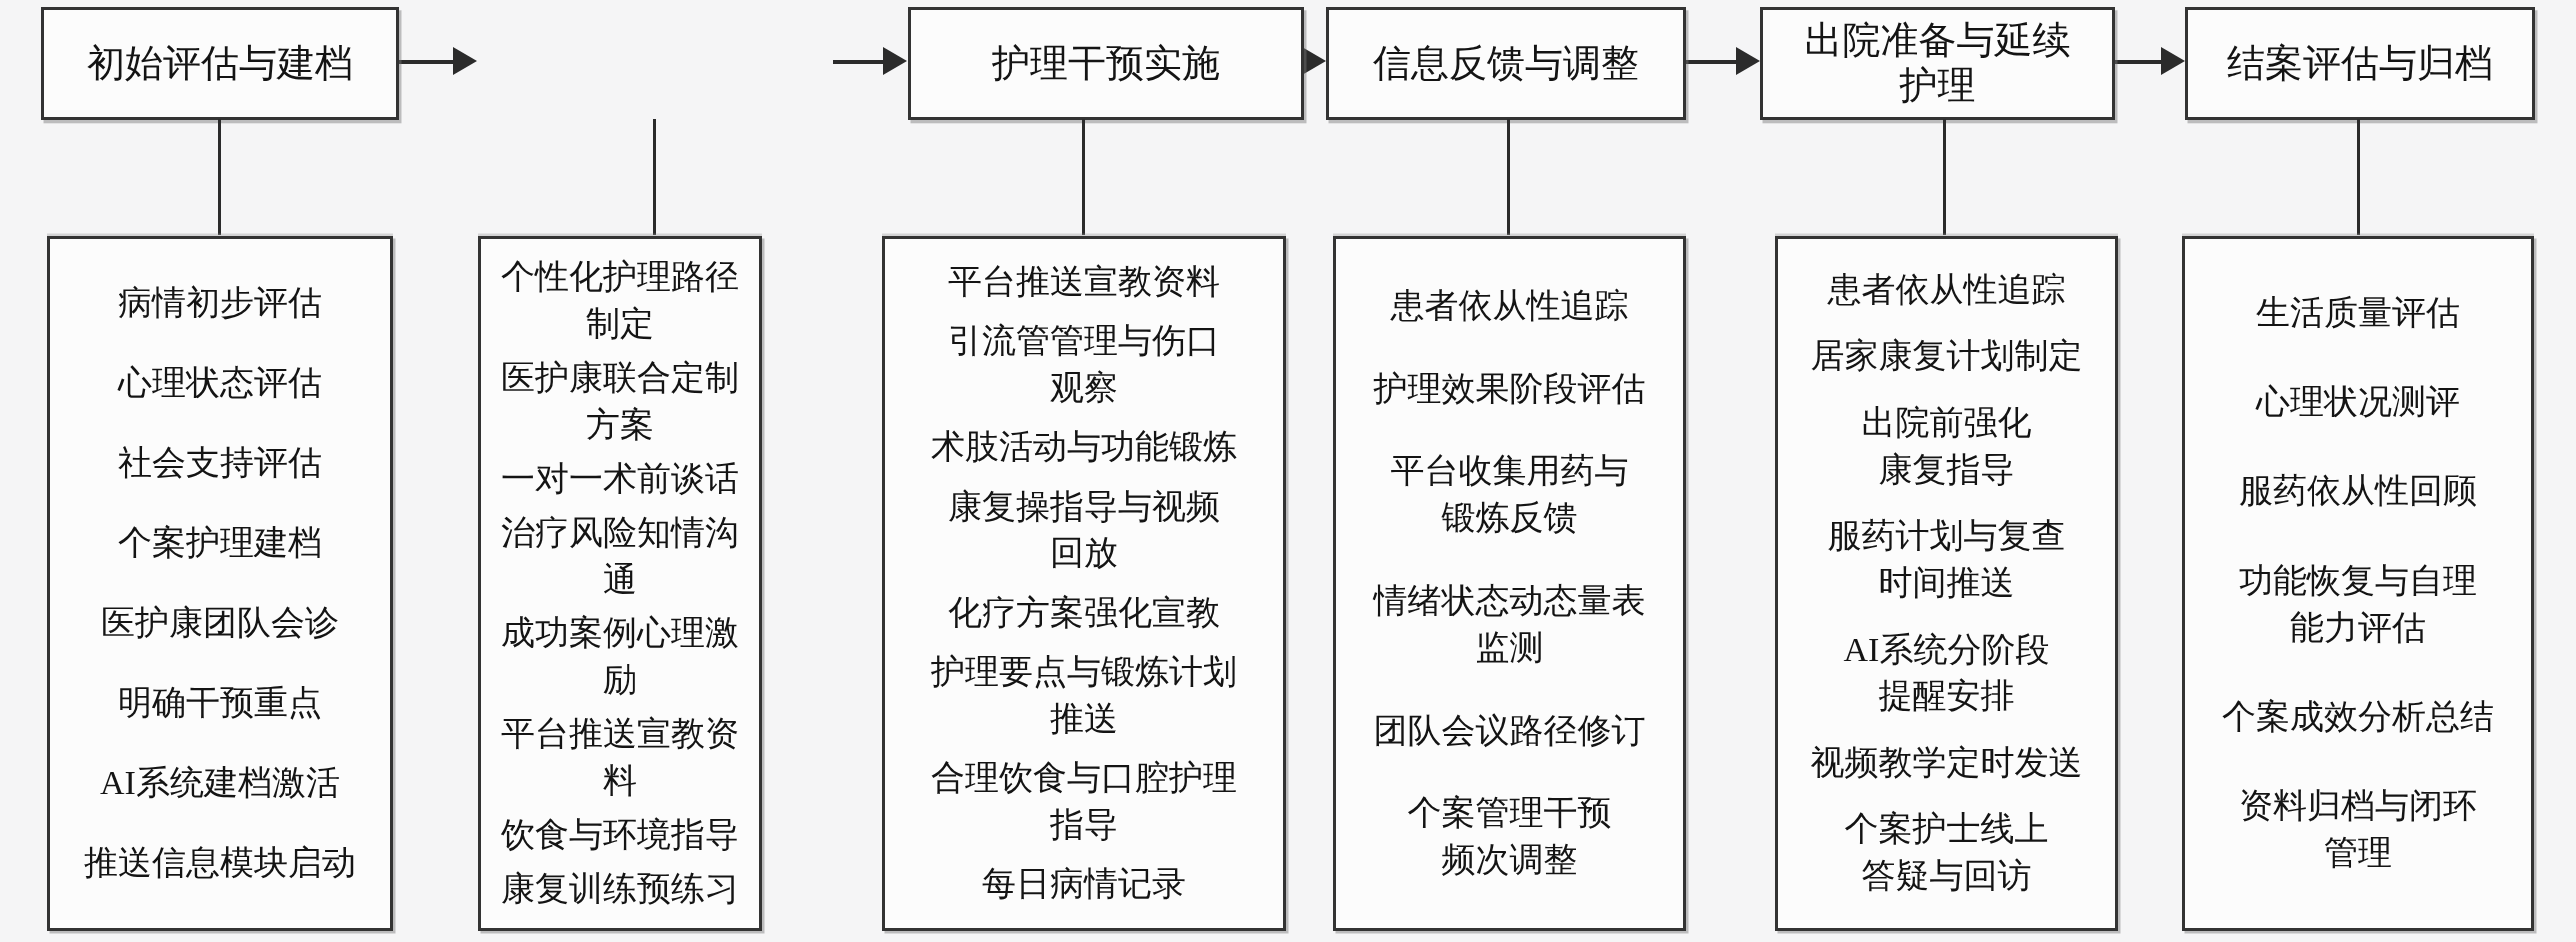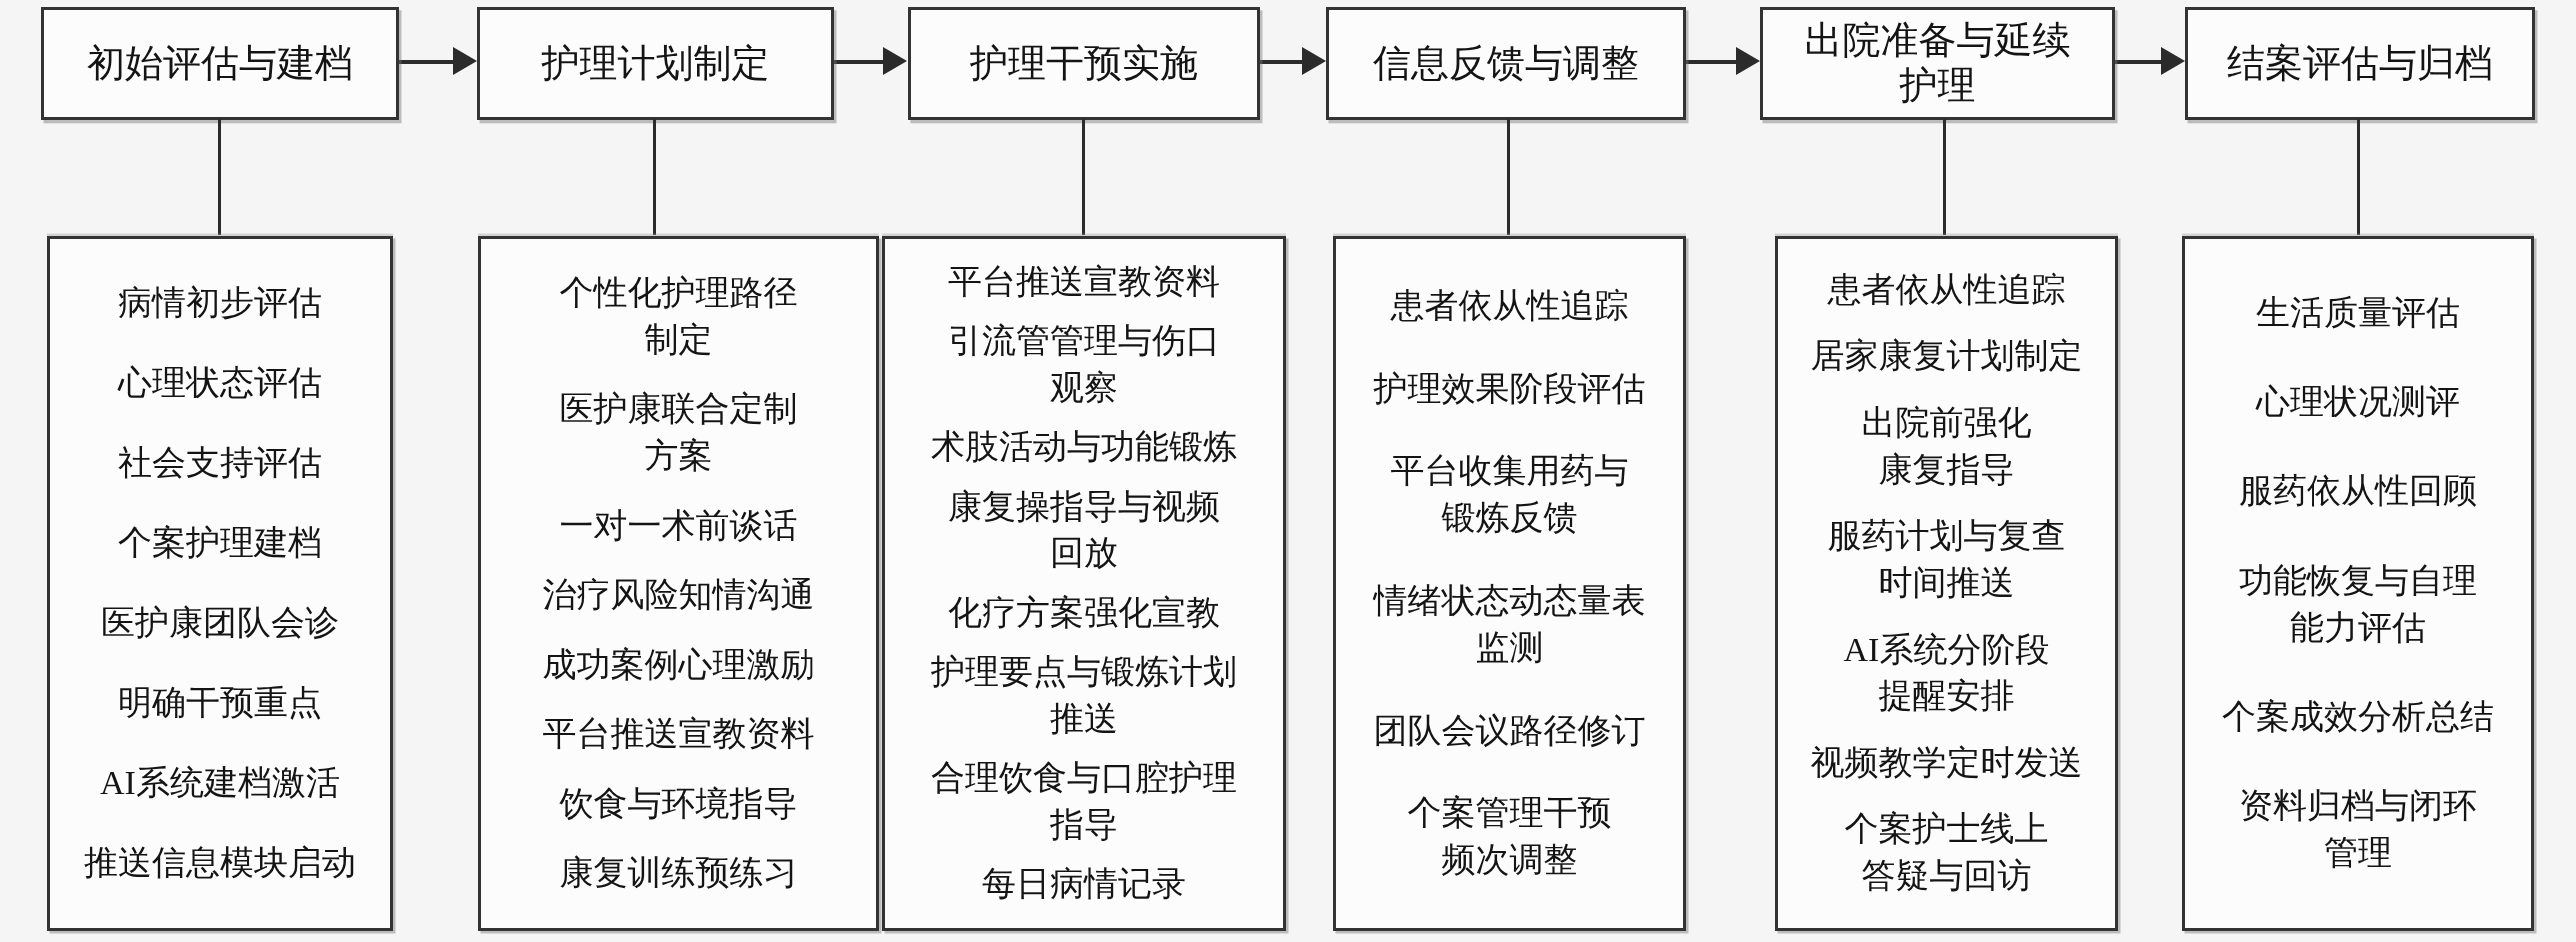--- a/index.html
+++ b/index.html
@@ -43,22 +43,22 @@
   .arrow{position:absolute;top:47px;height:29px;}
   .arrow .shaft{position:absolute;left:0;right:19.6px;top:13px;height:4.1px;background:var(--connector);}
   .arrow .head{
     position:absolute;right:0;top:0;width:0;height:0;
     border-top:14.7px solid transparent;border-bottom:14.7px solid transparent;
     border-left:24.5px solid var(--connector);
   }
 
   
   .h1{left:41px;width:358px}   .d1{left:47px;width:346px}   .v1{left:218px}
-  .h2{left:477px;width:357px}  .d2{left:478px;width:401px}  .v2{left:653px}
-  .h3{left:908px;width:352px} .d3{left:882px;width:404px} .v3{left:1082px}
+  .h2{left:477px;width:357px}  .d2{left:478px;width:284px}  .v2{left:653px}
+  .h3{left:908px;width:396px} .d3{left:882px;width:404px} .v3{left:1082px}
   .h4{left:1326px;width:360px} .d4{left:1333px;width:353px} .v4{left:1507px}
   .h5{left:1760px;width:355px} .d5{left:1775px;width:343px} .v5{left:1943px}
   .h6{left:2185px;width:350px} .d6{left:2182px;width:352px} .v6{left:2357px}
 
   .a1{left:399px;width:78px}
   .a2{left:833px;width:74px}
   .a3{left:1259px;width:67px}
   .a4{left:1686px;width:74px}
   .a5{left:2115px;width:70px}
 </style>
@@ -94,21 +94,20 @@
     <div class="item">病情初步评估</div>
     <div class="item">心理状态评估</div>
     <div class="item">社会支持评估</div>
     <div class="item">个案护理建档</div>
     <div class="item">医护康团队会诊</div>
     <div class="item">明确干预重点</div>
     <div class="item">AI系统建档激活</div>
     <div class="item">推送信息模块启动</div>
   </div>
 
-  <div class="hbox h2">护理计划制定</div>
   <div class="vline v2"></div>
   <div class="dbox d2">
     <div class="item">个性化护理路径
 制定</div>
     <div class="item">医护康联合定制
 方案</div>
     <div class="item">一对一术前谈话</div>
     <div class="item">治疗风险知情沟通</div>
     <div class="item">成功案例心理激励</div>
     <div class="item">平台推送宣教资料</div>

